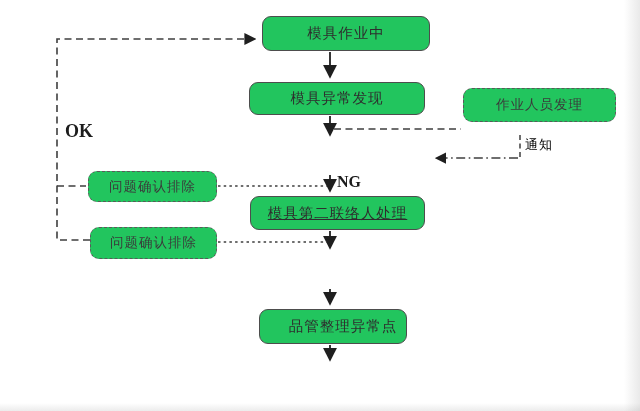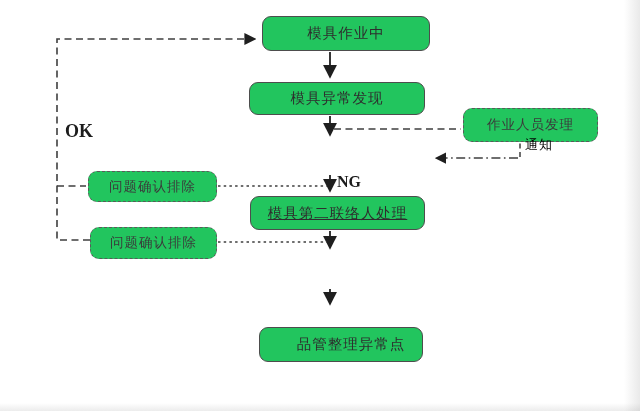--- a/index.html
+++ b/index.html
@@ -95,24 +95,24 @@
   </svg>
 
   <div class="node" style="left:262px; top:16px;  width:168px; height:35px;">模具作业中</div>
 
   <div class="node" style="left:249px; top:82px;  width:176px; height:33px;">模具异常发现</div>
 
 
   <div class="node" style="left:250px; top:196px; width:175px; height:34px;text-decoration:underline;">模具第二联络人处理</div>
 
 
-  <div class="node" style="left:259px; top:327px; width:164px; height:35px;padding-left:20px;">品管整理异常点</div>
+  <div class="node" style="left:259px; top:309px; width:148px; height:35px;padding-left:20px;">品管整理异常点</div>
 
 
-  <div class="node dashed" style="left:463px; top:108px; width:135px; height:34px;">作业人员发理</div>
+  <div class="node dashed" style="left:463px; top:88px; width:153px; height:34px;">作业人员发理</div>
 
   <div class="node dashed" style="left:88px;  top:171px; width:129px; height:31px;">问题确认排除</div>
 
   <div class="node dashed" style="left:90px;  top:227px; width:127px; height:32px;">问题确认排除</div>
 
   <span class="edge-label serif-bold" style="left:65px; top:121px; font-size:18px;">OK</span>
 
   <span class="edge-label serif-bold" style="left:337px; top:173px; font-size:16px;">NG</span>
 
   <span class="edge-label cjk" style="left:525px; top:136px;">通知</span>

